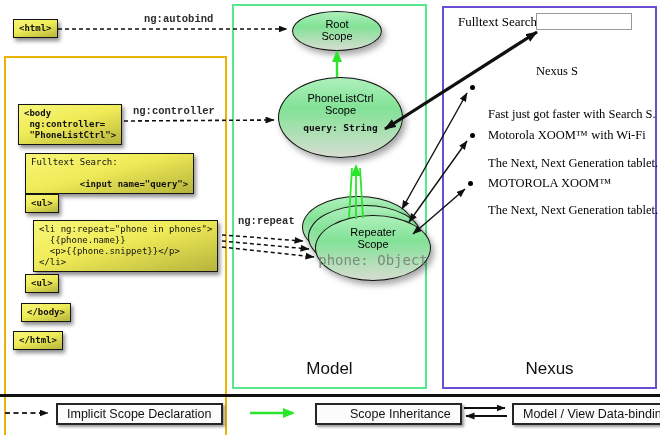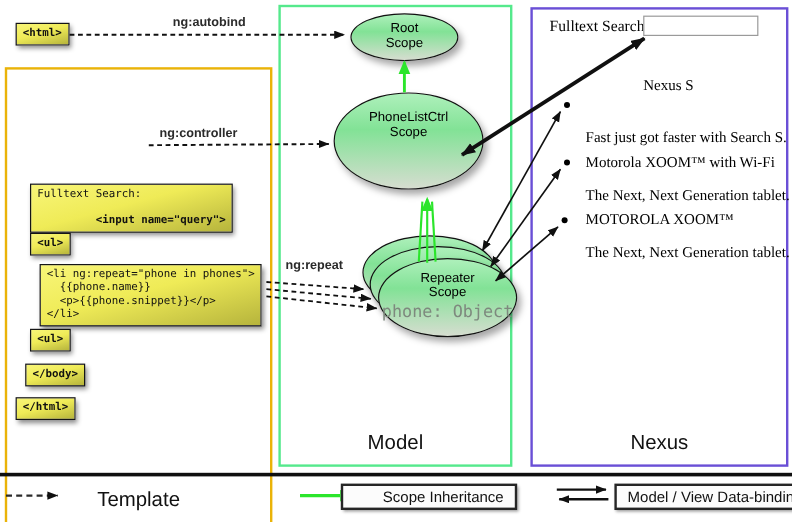--- a/index.html
+++ b/index.html
@@ -5,21 +5,21 @@
   html,body{margin:0;padding:0;background:#fff;}
   #stage{position:relative;width:660px;height:435px;background:#fff;overflow:hidden;
          font-family:"Liberation Sans",sans-serif;}
   .panel{position:absolute;background:transparent;}
   .panel-label{position:absolute;font-size:17px;color:#111;text-align:center;width:100%;}
   .codebox{position:absolute;background:linear-gradient(165deg,#f8f578 0%,#efeb57 45%,#b6b43c 100%);
            border:1.5px solid #151515;box-shadow:2px 3px 4px rgba(0,0,0,.45);
            font-family:"DejaVu Sans Mono",monospace;font-size:9px;font-weight:bold;
            color:#111;padding:3px 5px;white-space:pre;line-height:11px;}
   .codebox .norm{font-weight:normal;}
-  .edge-label{position:absolute;font-family:Liberation Sans, sans-serif;font-size:10.5px;
+  .edge-label{position:absolute;font-family:Liberation Mono, monospace;font-size:10.5px;
               font-weight:bold;color:#2b2b2b;}
   .ellipse{position:absolute;border:1.6px solid #111;border-radius:50%;
            background:linear-gradient(180deg,#aef0bb 0%,#82e296 38%,#d6ddd0 100%);
            box-shadow:3px 4px 6px rgba(0,0,0,.35);text-align:center;}
   .scope-title{font-size:11px;line-height:12px;color:#000;}
   .scope-prop{font-family:"DejaVu Sans Mono",monospace;font-size:9.5px;line-height:12px;}
   .prop-bold{font-weight:bold;color:#111;}
   .prop-muted{color:#7e897e;}
   .view-text{position:absolute;font-family:"Liberation Serif",serif;font-size:12.5px;color:#000;}
   .bullet{position:absolute;width:5px;height:5px;border-radius:50%;background:#000;}
@@ -40,20 +40,23 @@
     <div class="panel-label" style="top:349px;">Template</div>
   </div>
   <div class="panel" style="left:232px;top:4px;width:191px;height:381px;border:2px solid #55e98c;">
     <div class="panel-label" style="top:353px;">Model</div>
   </div>
   <div class="panel" style="left:442px;top:6px;width:211px;height:379px;border:2px solid #6a4fd6;">
     <div class="panel-label" style="top:351px;">Nexus</div>
   </div>
 
   <div class="codebox" style="left:13px;top:19px;">&lt;html&gt;</div>
+  <div class="codebox" style="left:18px;top:104px;">&lt;body
+ ng:controller=
+ "PhoneListCtrl"&gt;</div>
   <div class="codebox" style="left:25px;top:153px;"><span class="norm">Fulltext Search:</span><br>
        <span>  &lt;input name="query"&gt;</span></div>
   <div class="codebox" style="left:25px;top:194px;">&lt;ul&gt;</div>
   <div class="codebox norm" style="left:33px;top:220px;font-weight:normal;">&lt;li ng:repeat="phone in phones"&gt;
   {{phone.name}}
   &lt;p&gt;{{phone.snippet}}&lt;/p&gt;
 &lt;/li&gt;</div>
   <div class="codebox" style="left:25px;top:274px;">&lt;ul&gt;</div>
   <div class="codebox" style="left:21px;top:303px;">&lt;/body&gt;</div>
   <div class="codebox" style="left:13px;top:331px;">&lt;/html&gt;</div>
@@ -65,20 +68,21 @@
   <div class="ellipse" style="left:292px;top:11px;width:88px;height:38px;padding-top:0;">
     <div class="scope-title" style="margin-top:6px;">
       <span>Root</span><br><span>Scope</span>
     </div>
   </div>
 
   <div class="ellipse" style="left:278px;top:77px;width:123px;height:79px;">
     <div class="scope-title" style="margin-top:14px;">
       <span>PhoneListCtrl</span><br><span>Scope</span>
     </div>
+    <div class="scope-prop prop-bold" style="margin-top:6px;">query: String</div>
   </div>
 
   <div class="ellipse" style="left:302px;top:196px;width:110px;height:60px;"></div>
   <div class="ellipse" style="left:308px;top:205px;width:112px;height:62px;"></div>
   <div class="ellipse" style="left:315px;top:215px;width:114px;height:64px;">
     <div class="scope-title" style="margin-top:10px;">
       <span>Repeater</span><br><span>Scope</span>
     </div>
     <div class="scope-prop prop-muted" style="margin-top:4px;font-size:14px;">phone: Object</div>
   </div>
@@ -133,16 +137,17 @@
     <line x1="409" y1="222" x2="467" y2="141" stroke="#101010" stroke-width="1.4" marker-start="url(#ahr)" marker-end="url(#ah)"></line>
     <line x1="413" y1="234" x2="465" y2="189" stroke="#101010" stroke-width="1.4" marker-start="url(#ahr)" marker-end="url(#ah)"></line>
 
     <line x1="5" y1="413" x2="48" y2="413" stroke="#2b2b2b" stroke-width="2" stroke-dasharray="5 3.5" marker-end="url(#ah)"></line>
     <line x1="250" y1="413" x2="293" y2="413" stroke="#2be52b" stroke-width="2.6" marker-end="url(#gah)"></line>
     <line x1="464" y1="408" x2="505" y2="408" stroke="#101010" stroke-width="2" marker-end="url(#ah)"></line>
     <line x1="466" y1="416" x2="507" y2="416" stroke="#101010" stroke-width="2" marker-start="url(#ahr)"></line>
   </svg>
 
   <div class="sep"></div>
-  <div class="lgbox" style="left:284px;top:403px;padding-left:33px;">Scope Inheritance</div>
+  <div class="lgbox" style="left:56px;top:403px;">Implicit Scope Declaration</div>
+  <div class="lgbox" style="left:315px;top:403px;padding-left:33px;">Scope Inheritance</div>
   <div class="lgbox" style="left:512px;top:403px;">Model / View Data-binding</div>
 
 </div>
 
 </body></html>

